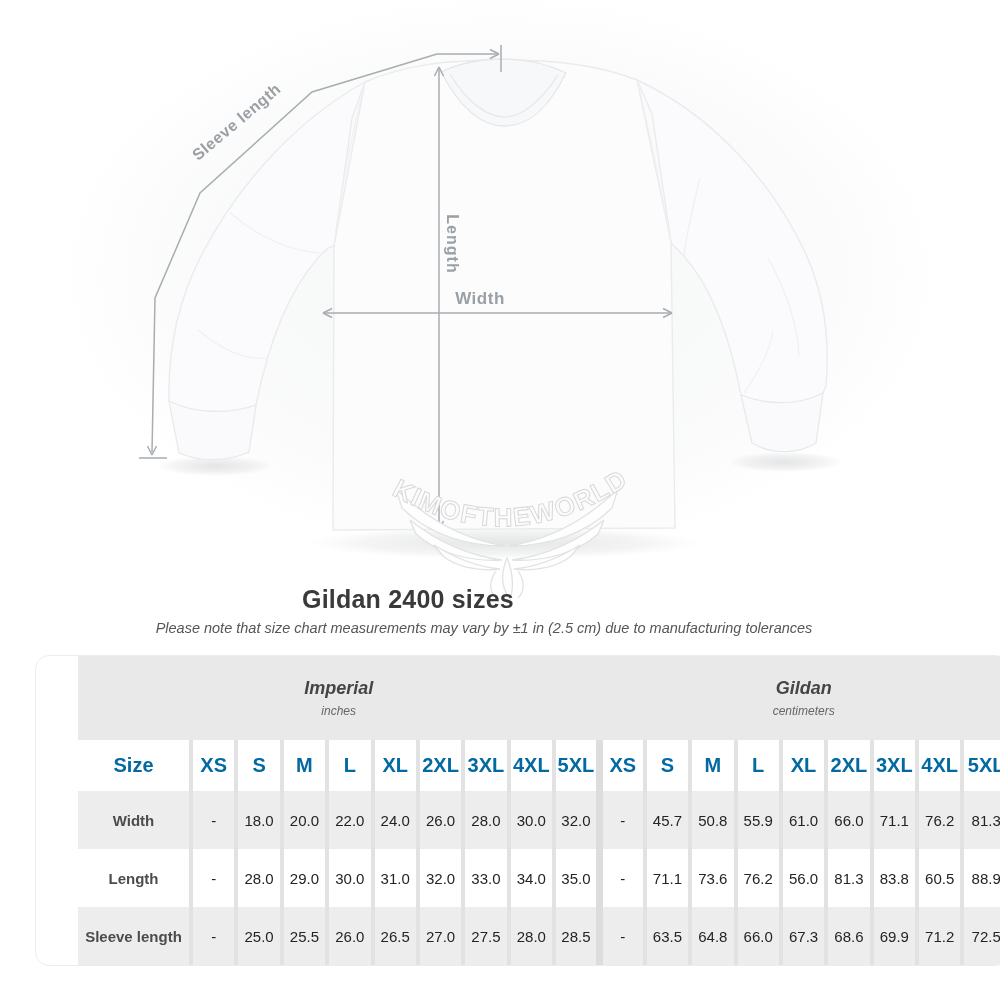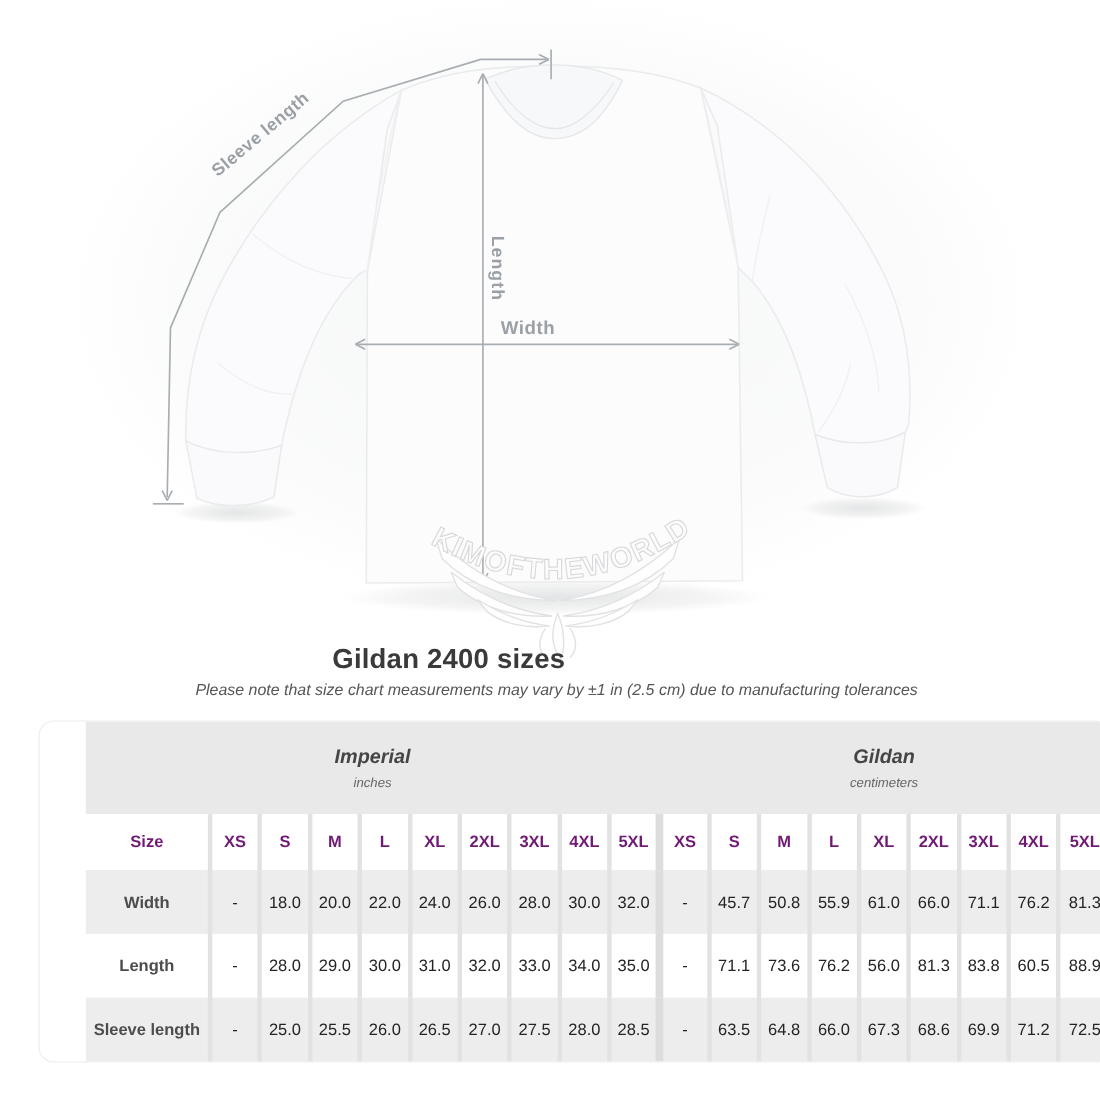--- a/index.html
+++ b/index.html
@@ -10,21 +10,21 @@
   }
   .diagram-svg { position: absolute; left: 0; top: 0; }
 
   .page-title {
     position: absolute; top: 585px; left: 0; width: 816px;
     text-align: center; font-size: 25px; font-weight: 700; color: #3a3a3a;
     letter-spacing: 0.2px;
   }
   .page-note {
     position: absolute; top: 620px; left: 0; width: 968px;
-    text-align: center; font-size: 14.5px; font-style: italic; color: #565656; margin-left: 22px;
+    text-align: center; font-size: 14.5px; font-style: italic; color: #565656;
   }
 
   .table-wrap {
     position: absolute; left: 35px; top: 655px; width: 930px;
     border-radius: 14px; overflow: hidden; border: 1px solid #ececec;
     background: #ffffff;
     padding-left: 42px;
   }
   table.size-chart {
     width: 100%; border-collapse: collapse; table-layout: fixed;
@@ -36,21 +36,21 @@
     border: none; font-weight: 400;
   }
   .sec-name { font-size: 18px; font-weight: 700; font-style: italic; color: #454545; }
   .sec-unit { font-size: 12px; font-style: italic; color: #666666; margin-top: 5px; }
 
   .size-chart th, .size-chart td {
     text-align: center; vertical-align: middle; padding: 0;
   }
   .size-chart .sizes-row th {
     height: 51px; background: #ffffff;
-    font-size: 15px; font-weight: 700; color: #701a75;
+    font-size: 20px; font-weight: 700; color: #0369a1;
   }
   .size-chart tbody tr { height: 58px; }
   .size-chart tbody tr.alt { background: #ededed; }
   .size-chart tbody tr.plain { background: #ffffff; }
   .size-chart tbody th.row-label {
     font-size: 15px; font-weight: 700; color: #4c4c4c;
   }
   .size-chart tbody td {
     font-size: 15px; font-weight: 400; color: #242424;
   }

